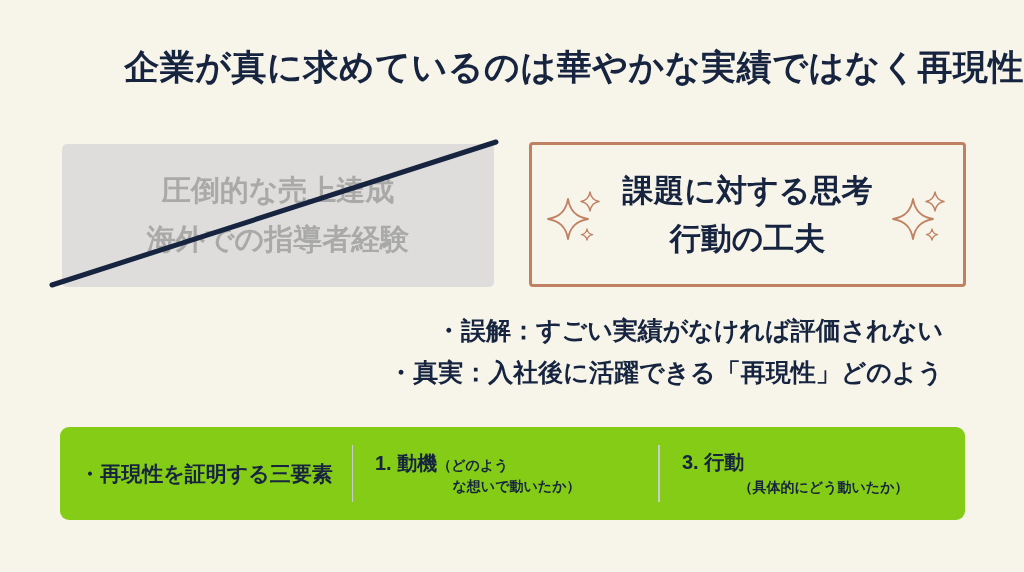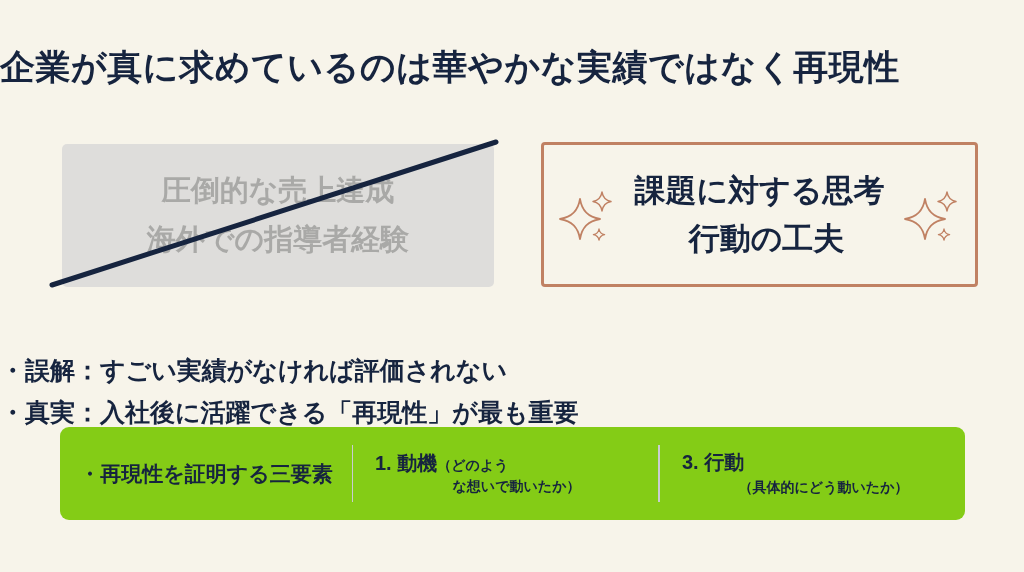--- a/index.html
+++ b/index.html
@@ -21,21 +21,21 @@
     inset: 0;
     background: #f7f4ea;
   }
 
   
   #title {
     position: absolute;
     left: 0;
     top: 44px;
     width: 1024px;
-    text-align: left;
+    text-align: right;
     font-size: 35px;
     font-weight: 700;
     letter-spacing: 0.5px;
     color: #16243f;
     white-space: nowrap;
   }
 
   
   #crossed-box {
     position: absolute;
@@ -65,57 +65,56 @@
     left: 46px;
     top: 130px;
     width: 460px;
     height: 170px;
     pointer-events: none;
   }
 
   
   #highlight-box {
     position: absolute;
-    left: 541px;
+    left: 529px;
     top: 142px;
     width: 437px;
     height: 145px;
     box-sizing: border-box;
     border: 3px solid #c08163;
     border-radius: 4px;
     background: #f7f4ea;
   }
   #highlight-box .hl-line-1,
   #highlight-box .hl-line-2 {
     position: absolute;
     left: 0;
     width: 100%;
     text-align: center;
     font-size: 31px;
     font-weight: 700;
     color: #16243f;
     white-space: nowrap;
   }
   #highlight-box .hl-line-1 { top: 25px; }
-  #highlight-box .hl-line-2 { top: 73px; padding-left: 7px; }
+  #highlight-box .hl-line-2 { top: 73px; }
   .sparkle {
     position: absolute;
     top: 44px;
   }
   .sparkle.left  { left: 14px; }
   .sparkle.right { right: 14px; }
 
   
   #bullets {
     position: absolute;
     left: 0;
     top: 318px;
     width: 943px;
-    text-align: left;
-    margin-top: 40px;
+    text-align: right;
   }
   #bullets .bullet-line {
     font-size: 25px;
     font-weight: 700;
     color: #16243f;
     white-space: nowrap;
     line-height: 1.0;
   }
   #bullets .bullet-line + .bullet-line { margin-top: 17px; }
 
@@ -204,21 +203,21 @@
 
     <svg class="sparkle right" width="58" height="58" viewBox="0 0 58 58" xmlns="http://www.w3.org/2000/svg">
       <path d="M22 10 C24 22 30 28 42 30 C30 32 24 38 22 50 C20 38 14 32 2 30 C14 28 20 22 22 10 Z" fill="none" stroke="#c08163" stroke-width="1.8" stroke-linejoin="round"></path>
       <path d="M44 3 C45 9 47.5 11.5 53 12.5 C47.5 13.5 45 16 44 22 C43 16 40.5 13.5 35 12.5 C40.5 11.5 43 9 44 3 Z" fill="none" stroke="#c08163" stroke-width="1.5" stroke-linejoin="round"></path>
       <path d="M41 40 C41.6 43.6 43 45 46.6 45.6 C43 46.2 41.6 47.6 41 51.2 C40.4 47.6 39 46.2 35.4 45.6 C39 45 40.4 43.6 41 40 Z" fill="none" stroke="#c08163" stroke-width="1.3" stroke-linejoin="round"></path>
     </svg>
   </div>
 
   <div id="bullets">
     <div class="bullet-line">・誤解：すごい実績がなければ評価されない</div>
-    <div class="bullet-line">・真実：入社後に活躍できる「再現性」が最も重要</div>
+    <div class="bullet-line">・真実：入社後に活躍できる「再現性」どのよう</div>
   </div>
 
   <div id="elements-card">
     <div class="card-label">・再現性を証明する三要素</div>
 
     <div class="card-divider"></div>
     <div class="element-col">
       <div class="el-main"><span>1. 動機</span><span class="el-note-inline">（どのよう</span></div>
       <div class="el-note">な想いで動いたか）</div>
     </div>

